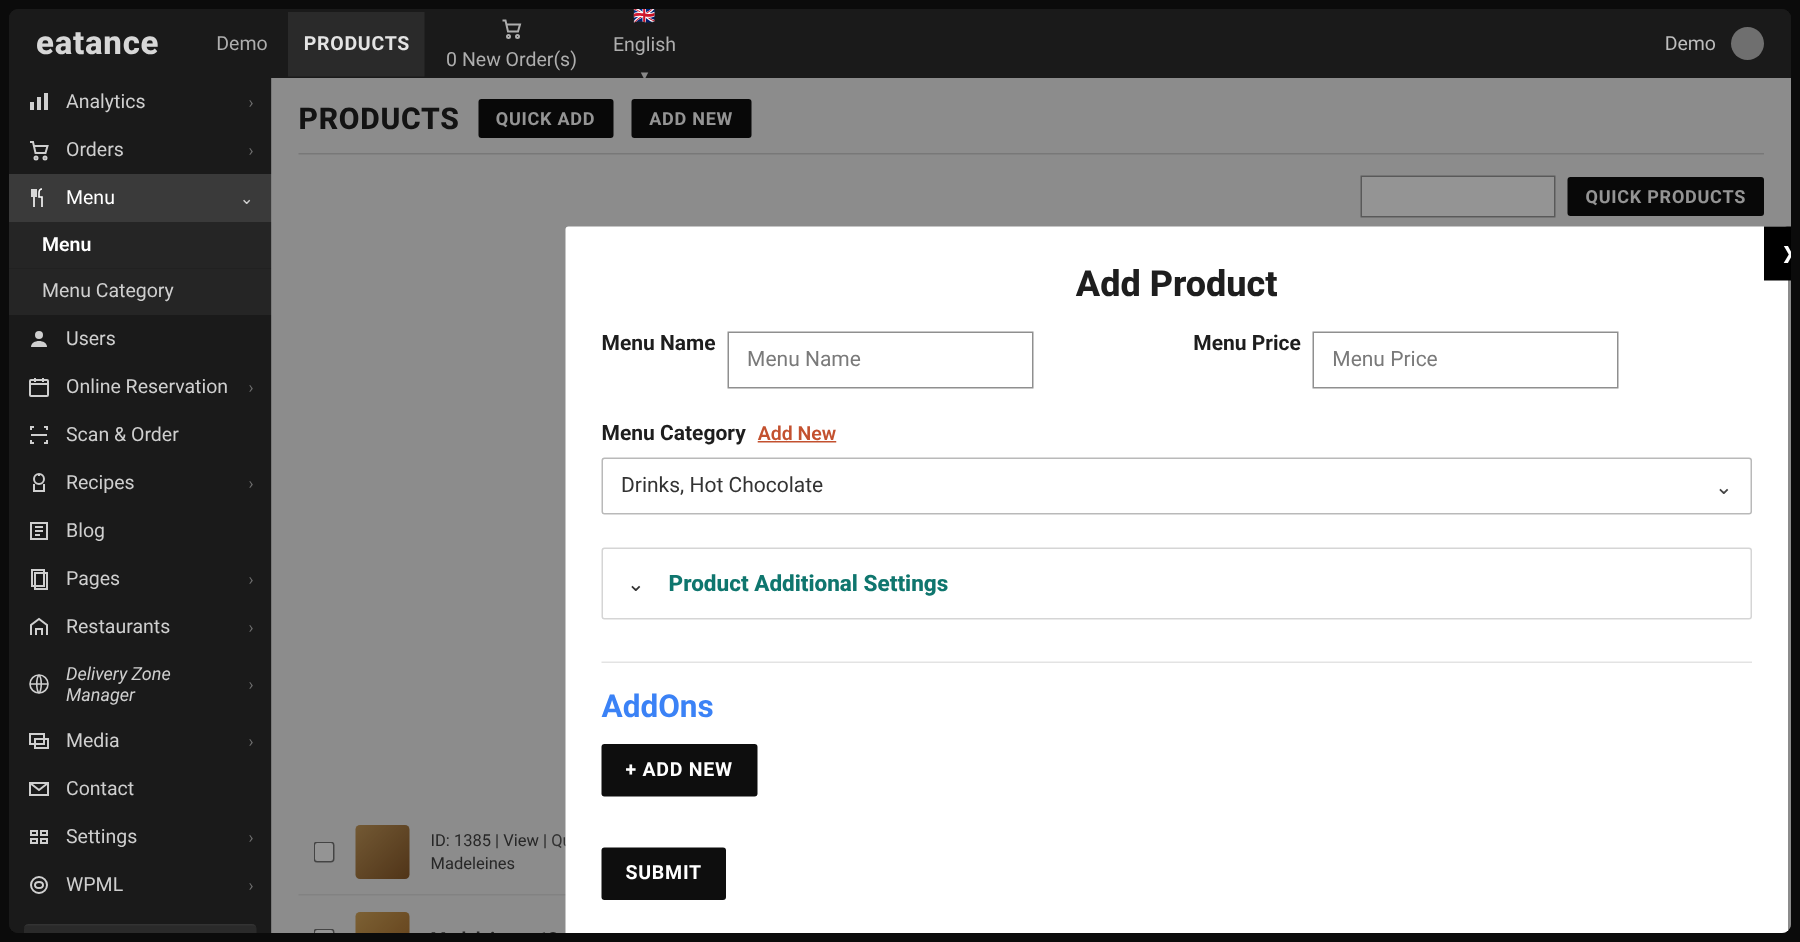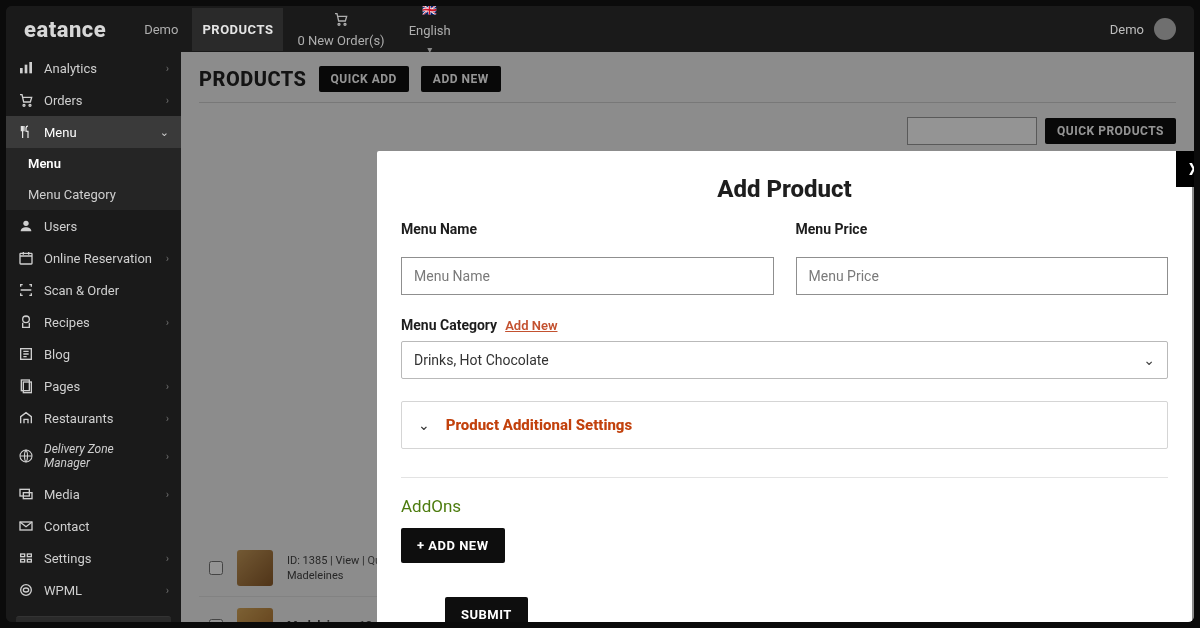--- a/index.html
+++ b/index.html
@@ -43,37 +43,37 @@
 .row-ghost { height:58px; border-bottom:1px solid #e0e0e0; display:flex; align-items:center; font-size:12px; color:#444; padding-left:10px; gap:14px;}
 .row-ghost .thumb { width:36px; height:36px; background:linear-gradient(135deg,#c69a5a,#8a5a2a); border-radius:3px;}
 .row-ghost .info { display:flex; flex-direction:column; gap:2px; font-size:11px;}
 input[type=checkbox].rowchk { width:14px; height:14px; }
 .overlay { position:absolute; inset:0; background:rgba(0,0,0,0.42); }
 .modal { position:absolute; left:196px; top:99px; width:815px; background:#fff; padding: 0; border-radius:2px; }
 .modal-close { position:absolute; right:-20px; top:0; width:36px; height:36px; background:#000; color:#fff; display:flex; align-items:center; justify-content:center; font-weight:700; cursor:pointer; font-size:16px;}
 .modal-title { text-align:center; font-size:24px; font-weight:800; color:#1e1e1e; padding:24px 0 18px; }
 .modal-body { padding: 0 24px 24px; }
 .field-row { display:flex; gap:22px; }
-.field { flex:1; display:flex; flex-direction:column; gap:20px; }
+.field { flex:1; display:flex; flex-direction:row; gap:8px; }
 .field label { font-size:14px; font-weight:700; color:#1e1e1e; }
 .field input[type=text] { height:38px; border:1px solid #8f8f8f; padding:0 12px; font-size:14px; color:#555; }
 .field input::placeholder { color:#7a7a7a; }
 .cat-row { margin-top:22px; }
 .cat-label { font-size:14px; font-weight:700; color:#1e1e1e; display:flex; gap:8px; align-items:baseline;}
 .cat-label a { color:#c3512f; font-size:13px; font-weight:600; text-decoration:underline; cursor:pointer;}
 .select-wrap { margin-top:8px; height:38px; border:1px solid #b9b9b9; border-radius:2px; display:flex; align-items:center; padding:0 12px; position:relative;}
 .select-wrap span { font-size:14px; color:#333; }
 .select-wrap .caret { margin-left:auto; color:#444; }
 .accordion { margin-top:22px; height:48px; border:1px solid #d5d5d5; border-radius:2px; display:flex; align-items:center; padding:0 16px; gap:16px; cursor:pointer;}
 .accordion .chev { font-size:14px; color:#333; }
-.accordion .title { font-weight:800; color:#c2410c; font-size:15px; }
+.accordion .title { font-weight:800; color:#0f766e; font-size:15px; }
 .divider { height:1px; background:#e3e3e3; margin:28px 0 18px; }
-.addons-title { font-size:17px; font-weight:400; color:#4d7c0f; }
+.addons-title { font-size:21px; font-weight:700; color:#3b82f6; }
 .btn-dark.big { padding:10px 16px; font-size:13px; margin-top:12px;}
-.submit-area { margin-top:22px;margin-left:44px; }
+.submit-area { margin-top:22px; }
 svg { display:block; }
 </style>
 </head>
 <body>
 
 <div class="frame">
   <div class="topbar">
     <div class="logo"><span class="e-dot">eatance</span></div>
     <div class="top-links">
       <div class="top-link">Demo</div>

